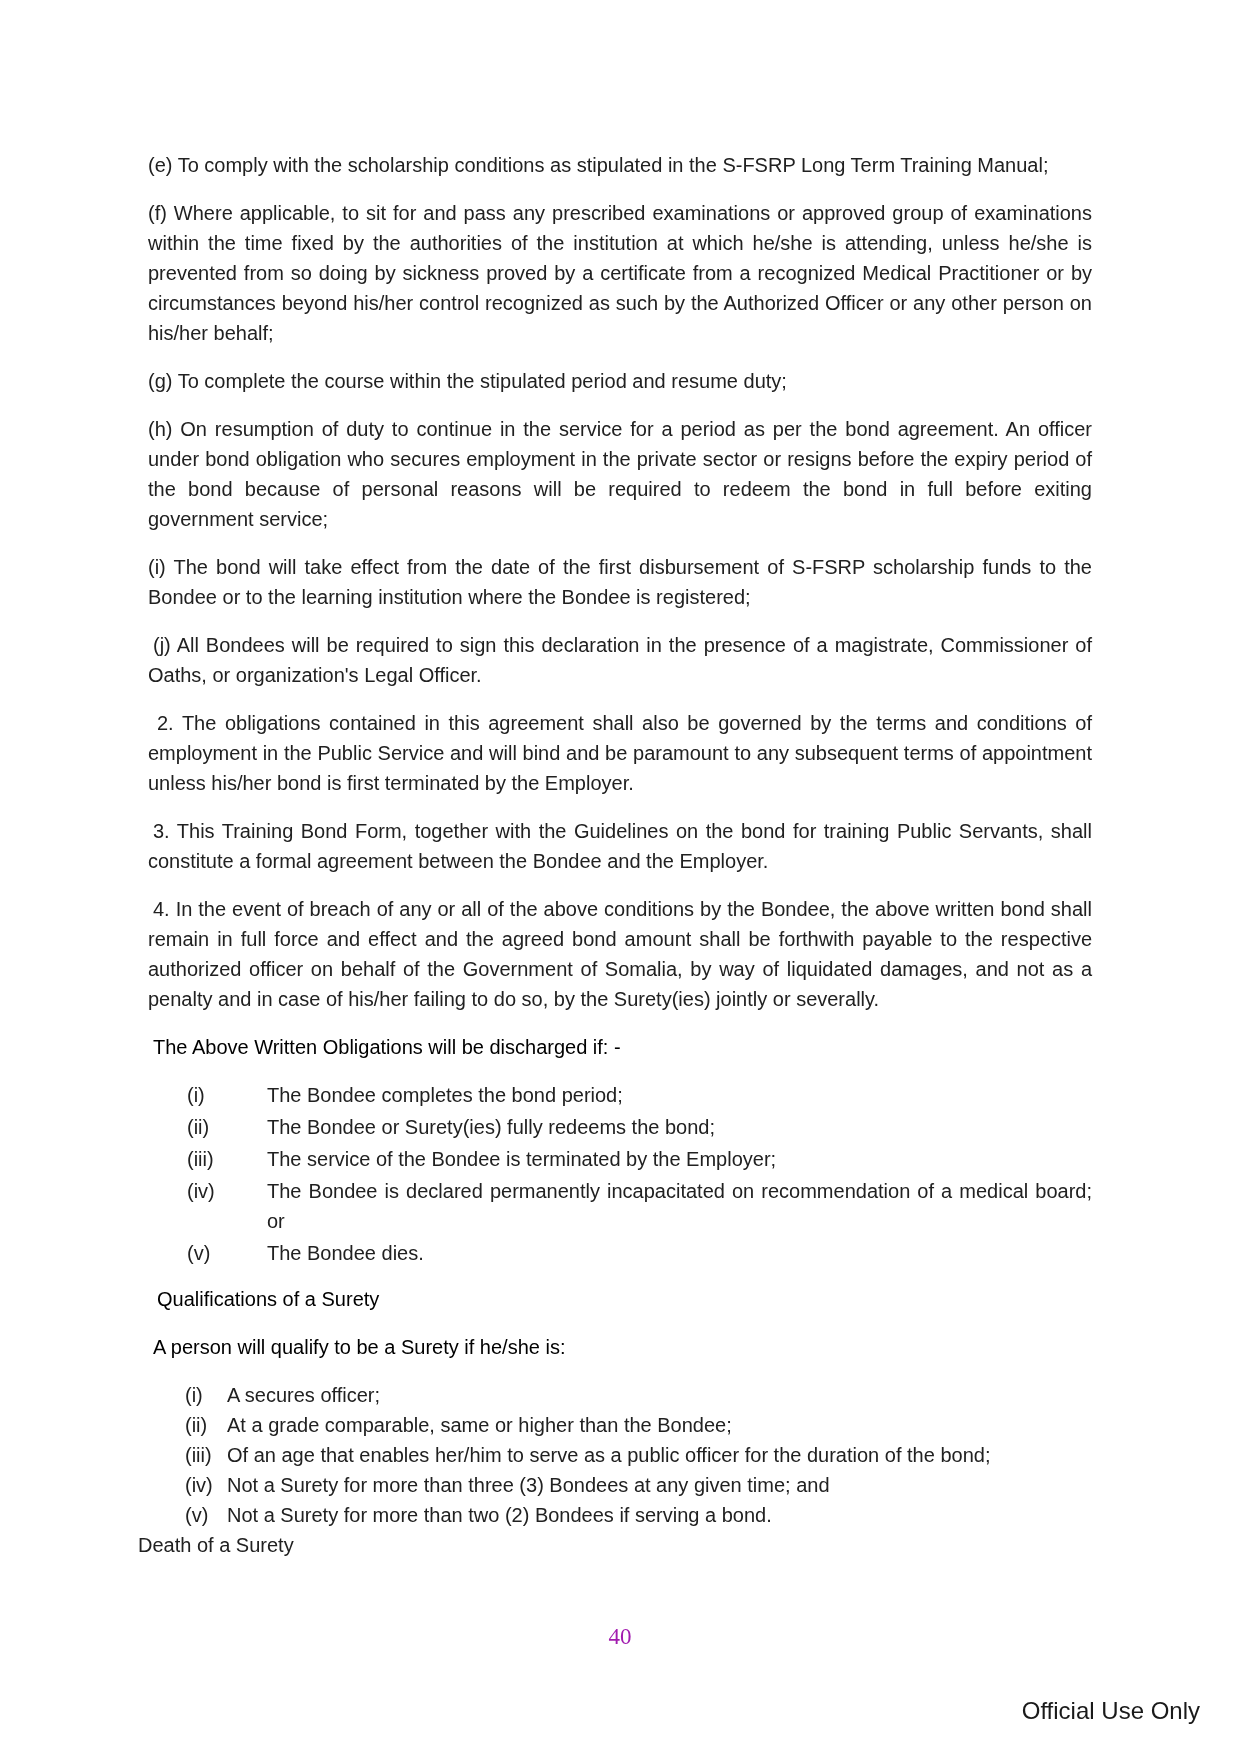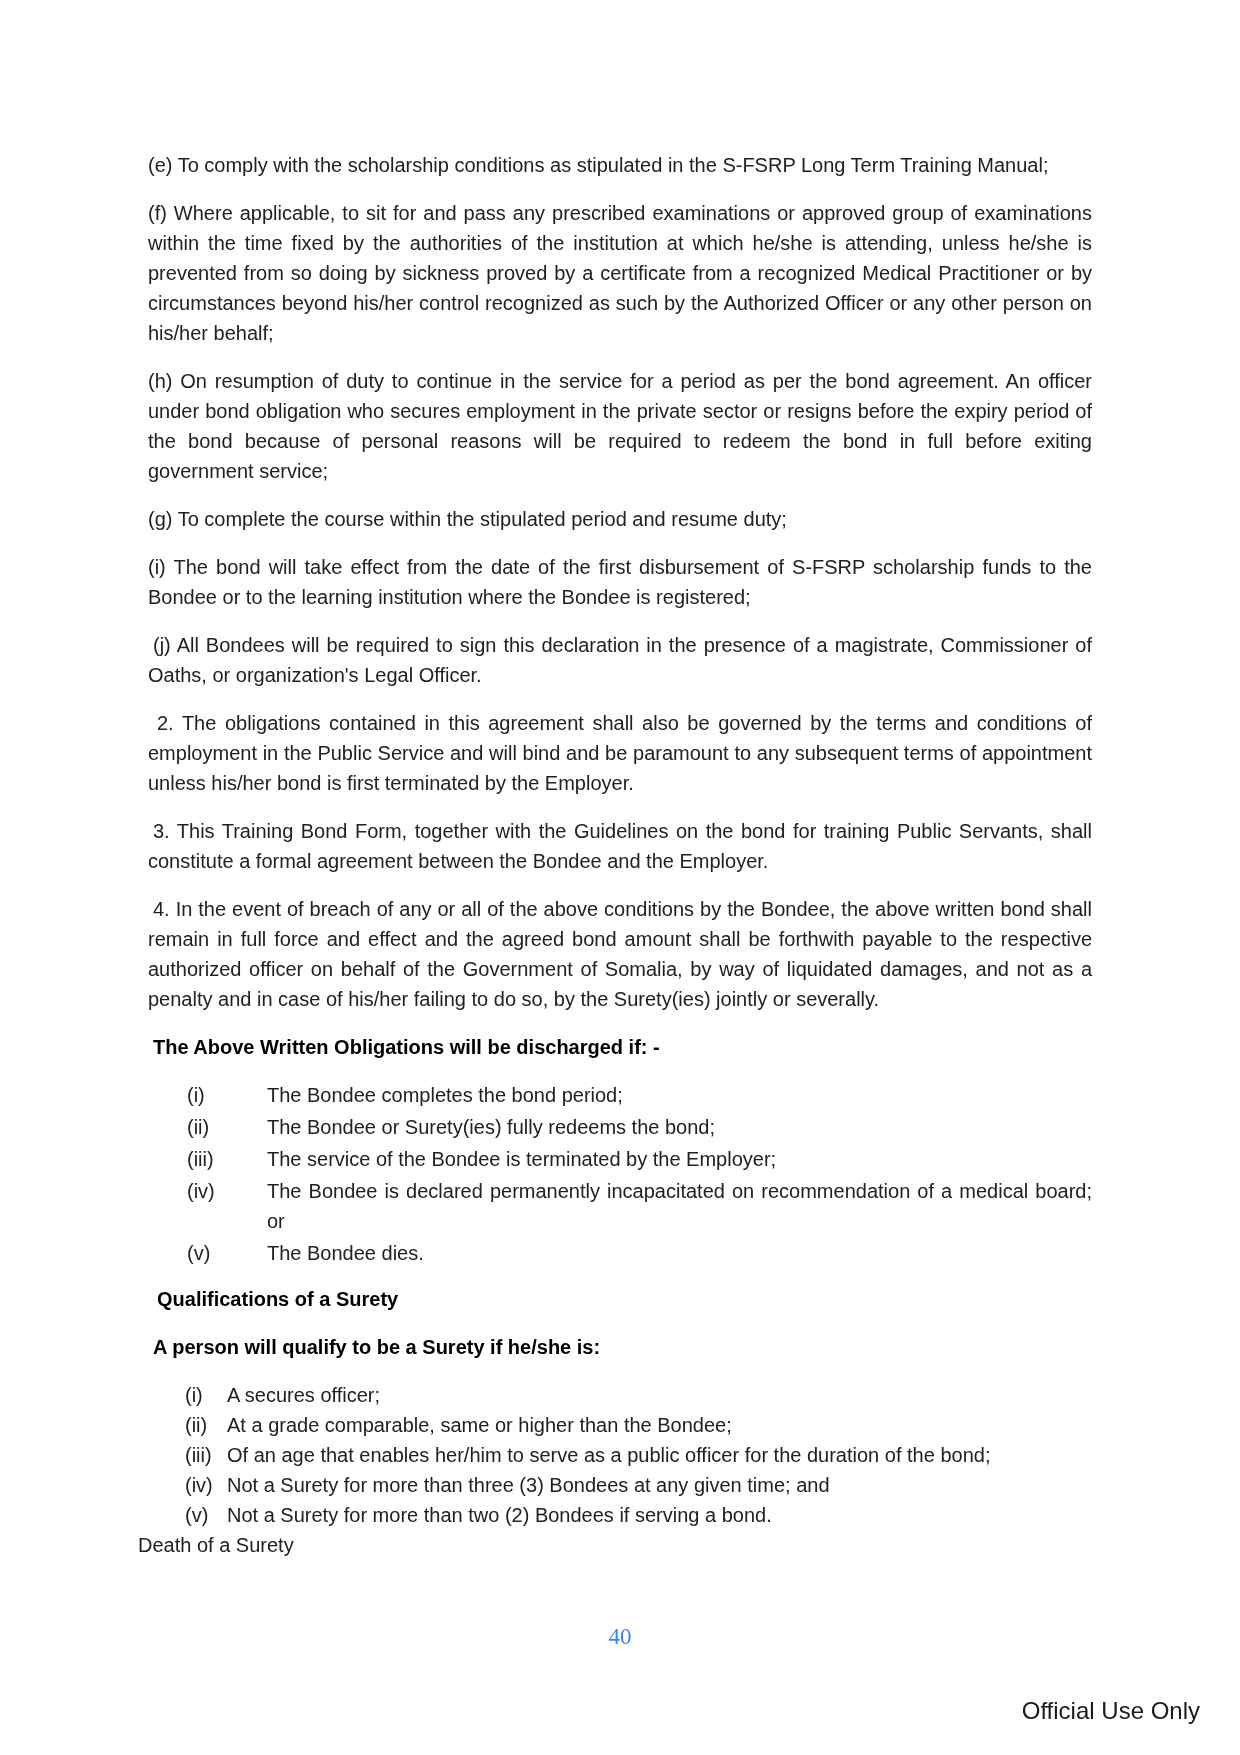--- a/index.html
+++ b/index.html
@@ -21,21 +21,21 @@
     top: 150px;
     width: 944px;
   }
   .para {
     margin: 0 0 18px 0;
     text-align: justify;
   }
   .indent-1 { text-indent: 5px; }
   .indent-2 { text-indent: 9px; }
   .heading {
-    font-weight: bold;
+    font-weight: normal;
     color: #000000;
     margin: 0 0 18px 0;
     text-align: left;
   }
   .list { margin: 0 0 0 0; }
   .list-item {
     display: flex;
     align-items: flex-start;
   }
   .l1 .list-item { margin: 0 0 2px 39px; }
@@ -51,41 +51,41 @@
   }
   .page-number {
     position: absolute;
     top: 1622px;
     left: 0;
     width: 100%;
     text-align: center;
     font-family: "Liberation Serif", "DejaVu Serif", serif;
     font-size: 23px;
     line-height: 30px;
-    color: #3b82f6;
+    color: #a21caf;
   }
   .footer-label {
     position: absolute;
     top: 1696px;
     right: 40px;
     font-size: 24px;
     line-height: 30px;
     color: #1a1a1a;
   }
 </style>
 </head>
 <body>
 
 <div class="page">
   <div class="content">
 
     <p class="para">(e) To comply with the scholarship conditions as stipulated in the S-FSRP Long Term Training Manual;</p>
     <p class="para">(f) Where applicable, to sit for and pass any prescribed examinations or approved group of examinations within the time fixed by the authorities of the institution at which he/she is attending, unless he/she is prevented from so doing by sickness proved by a certificate from a recognized Medical Practitioner or by circumstances beyond his/her control recognized as such by the Authorized Officer or any other person on his/her behalf;</p>
+    <p class="para">(g) To complete the course within the stipulated period and resume duty;</p>
     <p class="para">(h)  On resumption of duty to continue in the service for a period as per the bond agreement. An officer under bond obligation who secures employment in the private sector or resigns before the expiry period of the bond because of personal reasons will be required to redeem the bond in full before exiting government service;</p>
-    <p class="para">(g) To complete the course within the stipulated period and resume duty;</p>
     <p class="para">(i) The bond will take effect from the date of the first disbursement of S-FSRP scholarship funds to the Bondee or to the learning institution where the Bondee is registered;</p>
     <p class="para indent-1">(j) All Bondees will be required to sign this declaration in the presence of a magistrate, Commissioner of Oaths, or organization's Legal Officer.</p>
     <p class="para indent-2">2. The obligations contained in this agreement shall also be governed by the terms and conditions of employment in the Public Service and will bind and be paramount to any subsequent terms of appointment unless his/her bond is first terminated by the Employer.</p>
     <p class="para indent-1">3. This Training Bond Form, together with the Guidelines on the bond for training Public Servants, shall constitute a formal agreement between the Bondee and the Employer.</p>
     <p class="para indent-1">4. In the event of breach of any or all of the above conditions by the Bondee, the above written bond shall remain in full force and effect and the agreed bond amount shall be forthwith payable to the respective authorized officer on behalf of the Government of Somalia, by way of liquidated damages, and not as a penalty and in case of his/her failing to do so, by the Surety(ies) jointly or severally.</p>
 
     <p class="heading indent-1">The Above Written Obligations will be discharged if: -</p>
 
     <div class="list l1">
       <div class="list-item">

